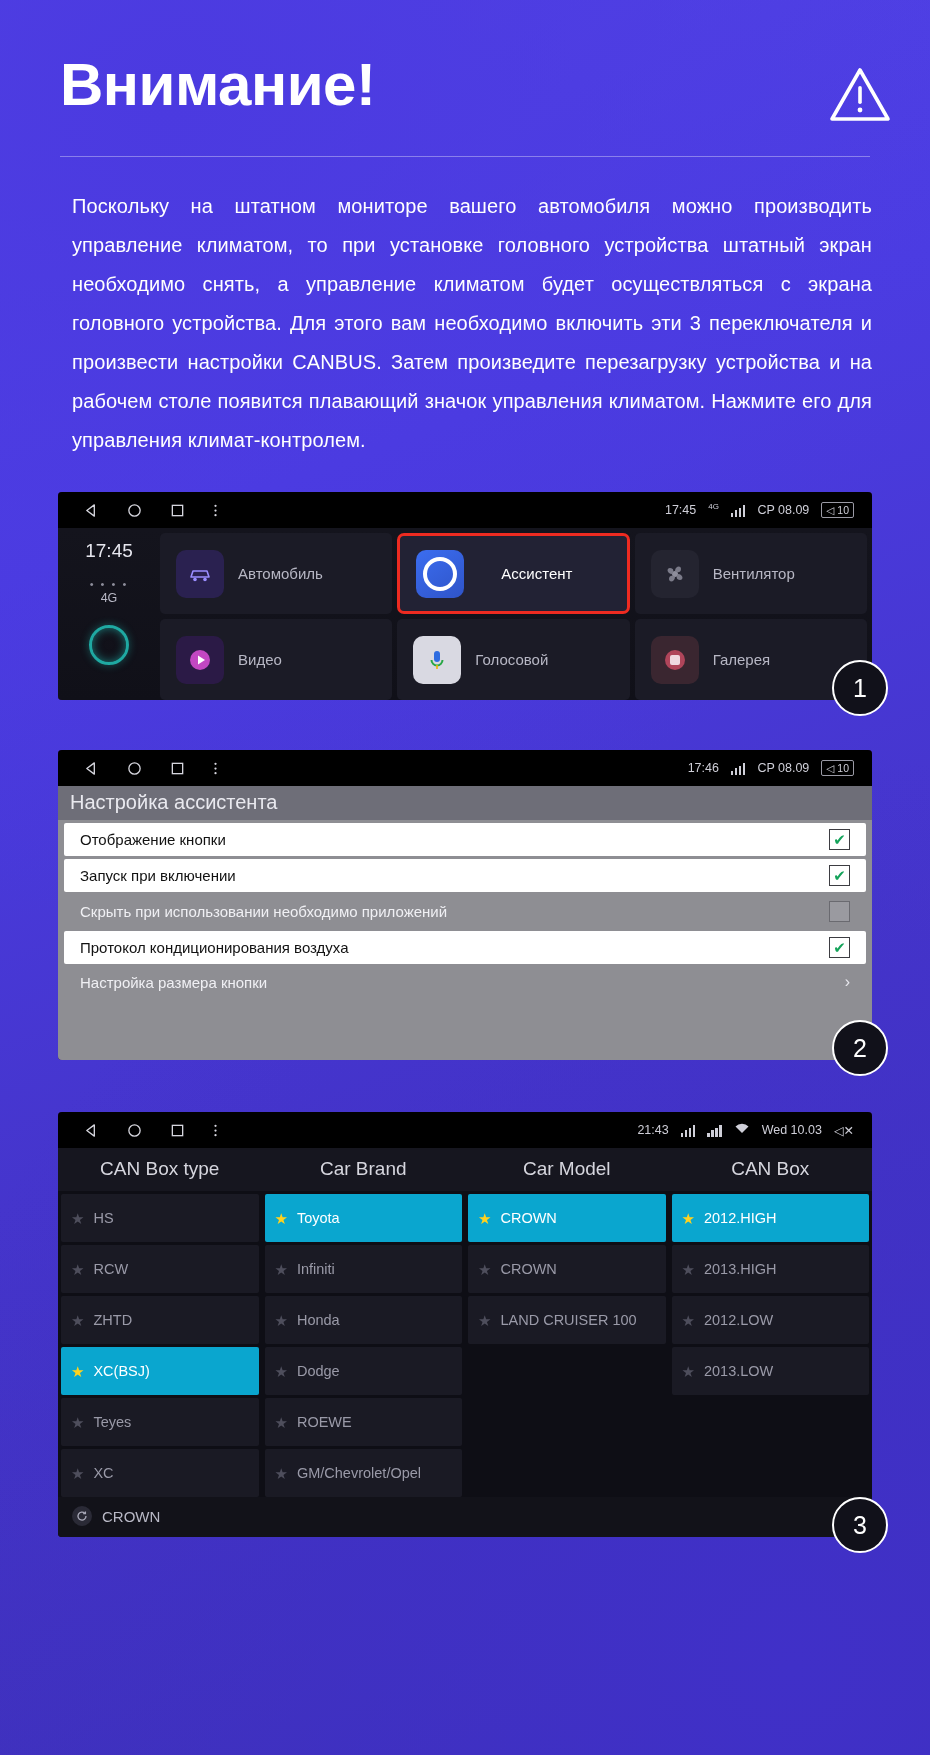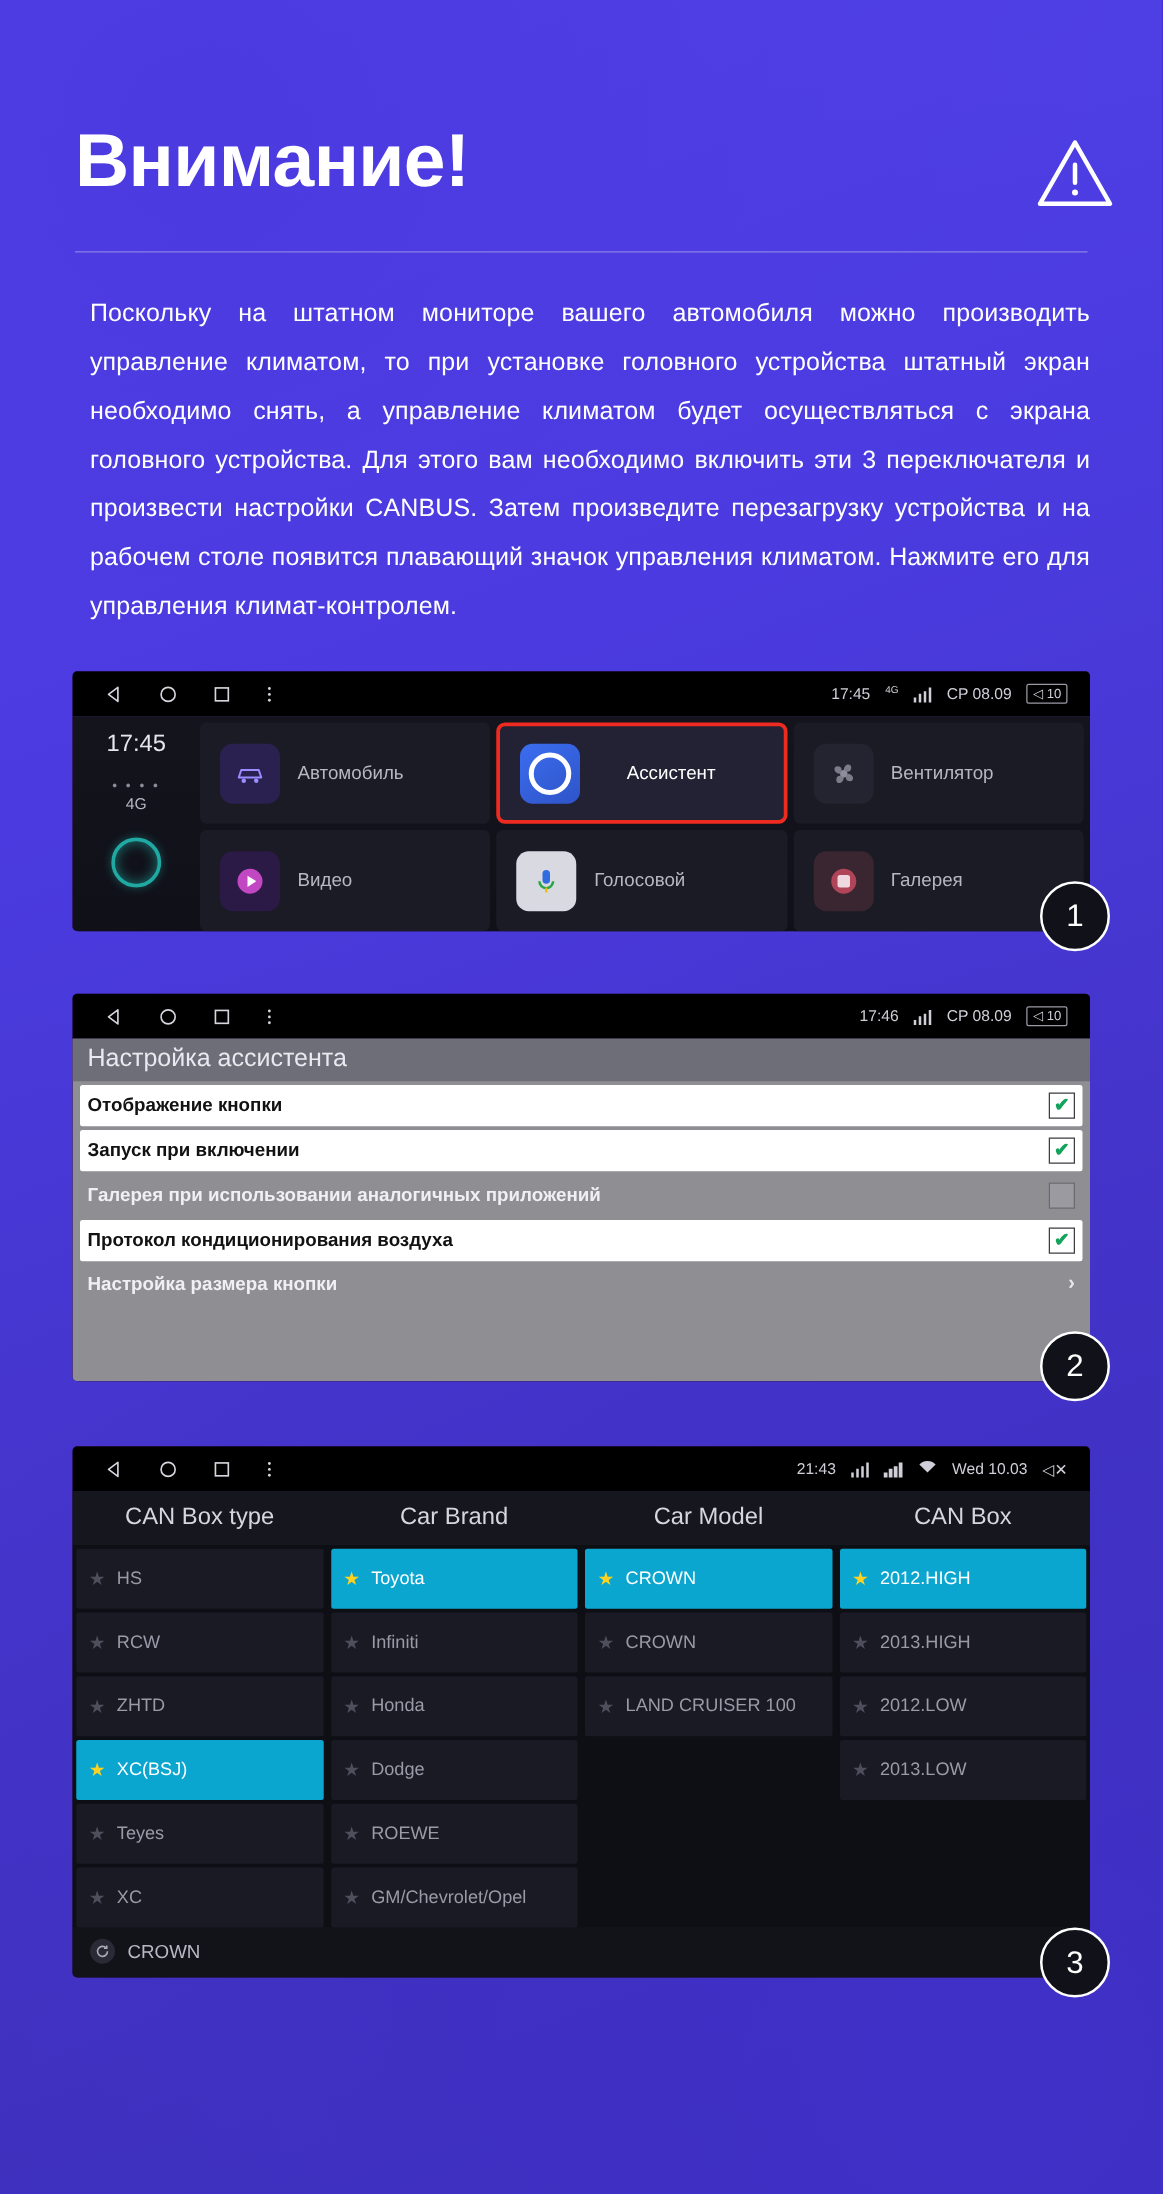--- a/index.html
+++ b/index.html
@@ -22,21 +22,20 @@
       radial-gradient(circle at 85% 95%, #4030c8 0%, rgba(64,48,200,0) 50%),
       linear-gradient(160deg, #5344e6 0%, #4b3ce2 28%, #4434c9 62%, #3b2fb4 100%);
     overflow: hidden;
   }
   
   .header {
     padding: 52px 39px 0 60px;
     display: flex;
     align-items: flex-start;
     justify-content: space-between;
-    margin-top: 44px;
   }
   .title {
     color: #ffffff;
     font-size: 60px;
     font-weight: bold;
     letter-spacing: -0.5px;
     line-height: 1.1;
     margin: 0;
   }
   .warn-icon {
@@ -206,24 +205,23 @@
     background: #6e6e78;
     color: #e9e9ef;
     font-size: 20px;
     padding: 5px 12px 6px 12px;
   }
   .srow {
     display: flex;
     align-items: center;
     justify-content: space-between;
     margin: 3px 6px;
-    padding: 6px 6px;
+    padding: 6px 16px;
     font-size: 15px;
     border-radius: 2px;
-    font-weight: bold;
   }
   .srow.on { background: #ffffff; color: #121212; }
   .srow.off { background: #8e8e93; color: #f0f0f4; }
   .srow.arrow { background: #8e8e93; color: #f0f0f4; }
   .cbox {
     width: 19px; height: 19px;
     border: 1.5px solid #3d3d42;
     background: #ffffff;
     display: flex; align-items: center; justify-content: center;
     color: #14a35a;
@@ -469,21 +467,21 @@
 
         <div class="srow on">
           <span>Отображение кнопки</span>
           <span class="cbox">✔</span>
         </div>
         <div class="srow on">
           <span>Запуск при включении</span>
           <span class="cbox">✔</span>
         </div>
         <div class="srow off">
-          <span>Галерея при использовании аналогичных приложений</span>
+          <span>Скрыть при использовании необходимо приложений</span>
           <span class="cbox empty">✔</span>
         </div>
         <div class="srow on">
           <span>Протокол кондиционирования воздуха</span>
           <span class="cbox">✔</span>
         </div>
         <div class="srow arrow">
           <span>Настройка размера кнопки</span>
           <span class="chev">›</span>
         </div>

